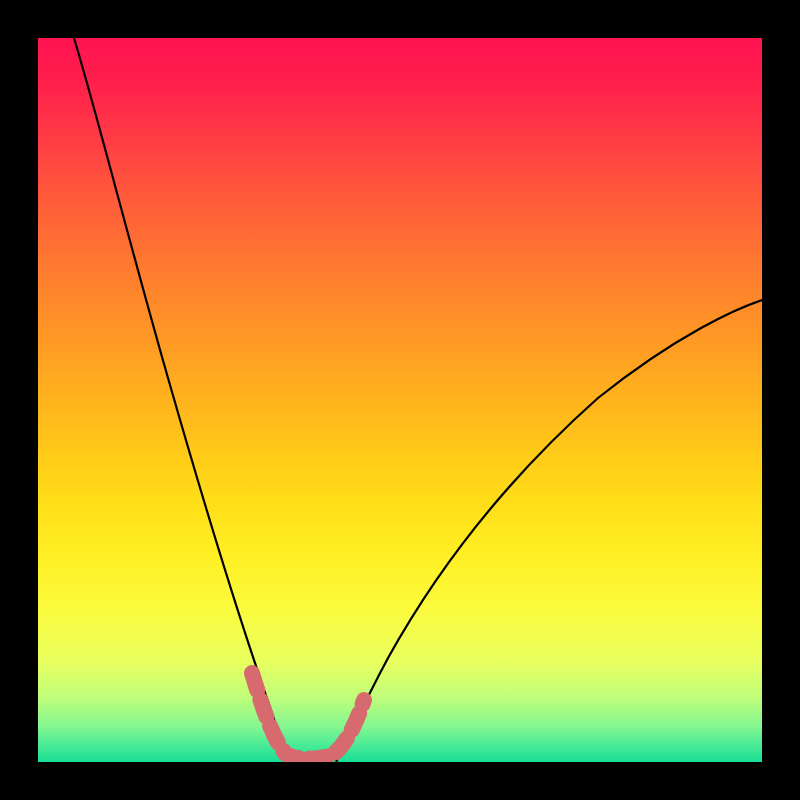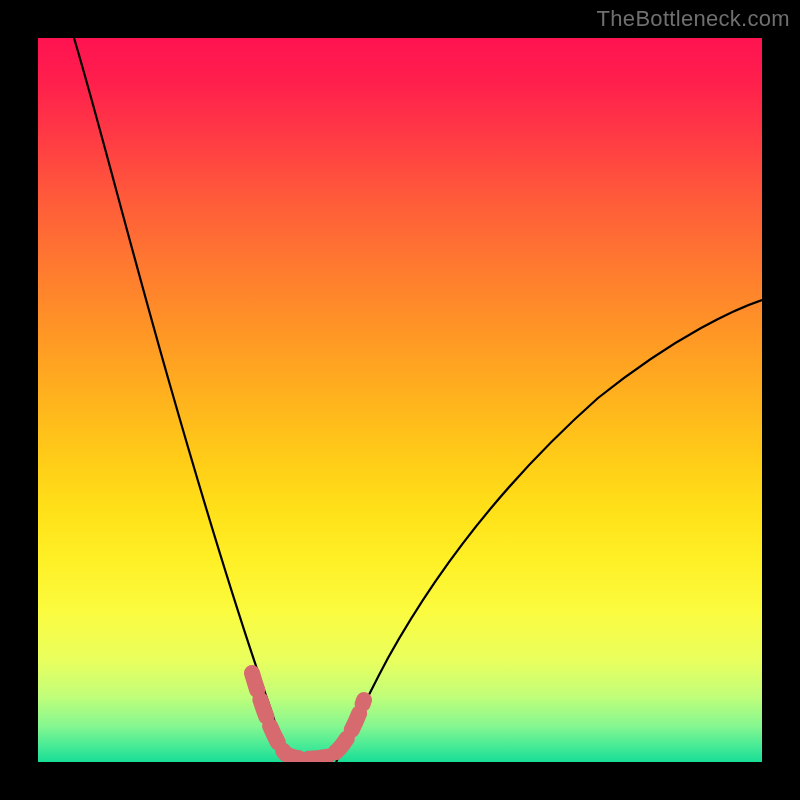--- a/index.html
+++ b/index.html
@@ -83,14 +83,13 @@
                C 306 710, 320 676, 350 620
                C 400 530, 470 440, 560 360
                C 640 296, 700 270, 724 262"></path>
 
       <path fill="none" stroke="#d66a6f" stroke-width="16" stroke-linecap="round" stroke-linejoin="round" stroke-dasharray="18 10" d="M 214 635
                C 226 676, 238 706, 248 716
                C 256 722, 278 722, 292 718
                C 304 712, 316 692, 326 662"></path>
     </svg>
   </div>
-  <div class="watermark">TheBottleneck.com</div>
 </div>
 
 </body></html>

